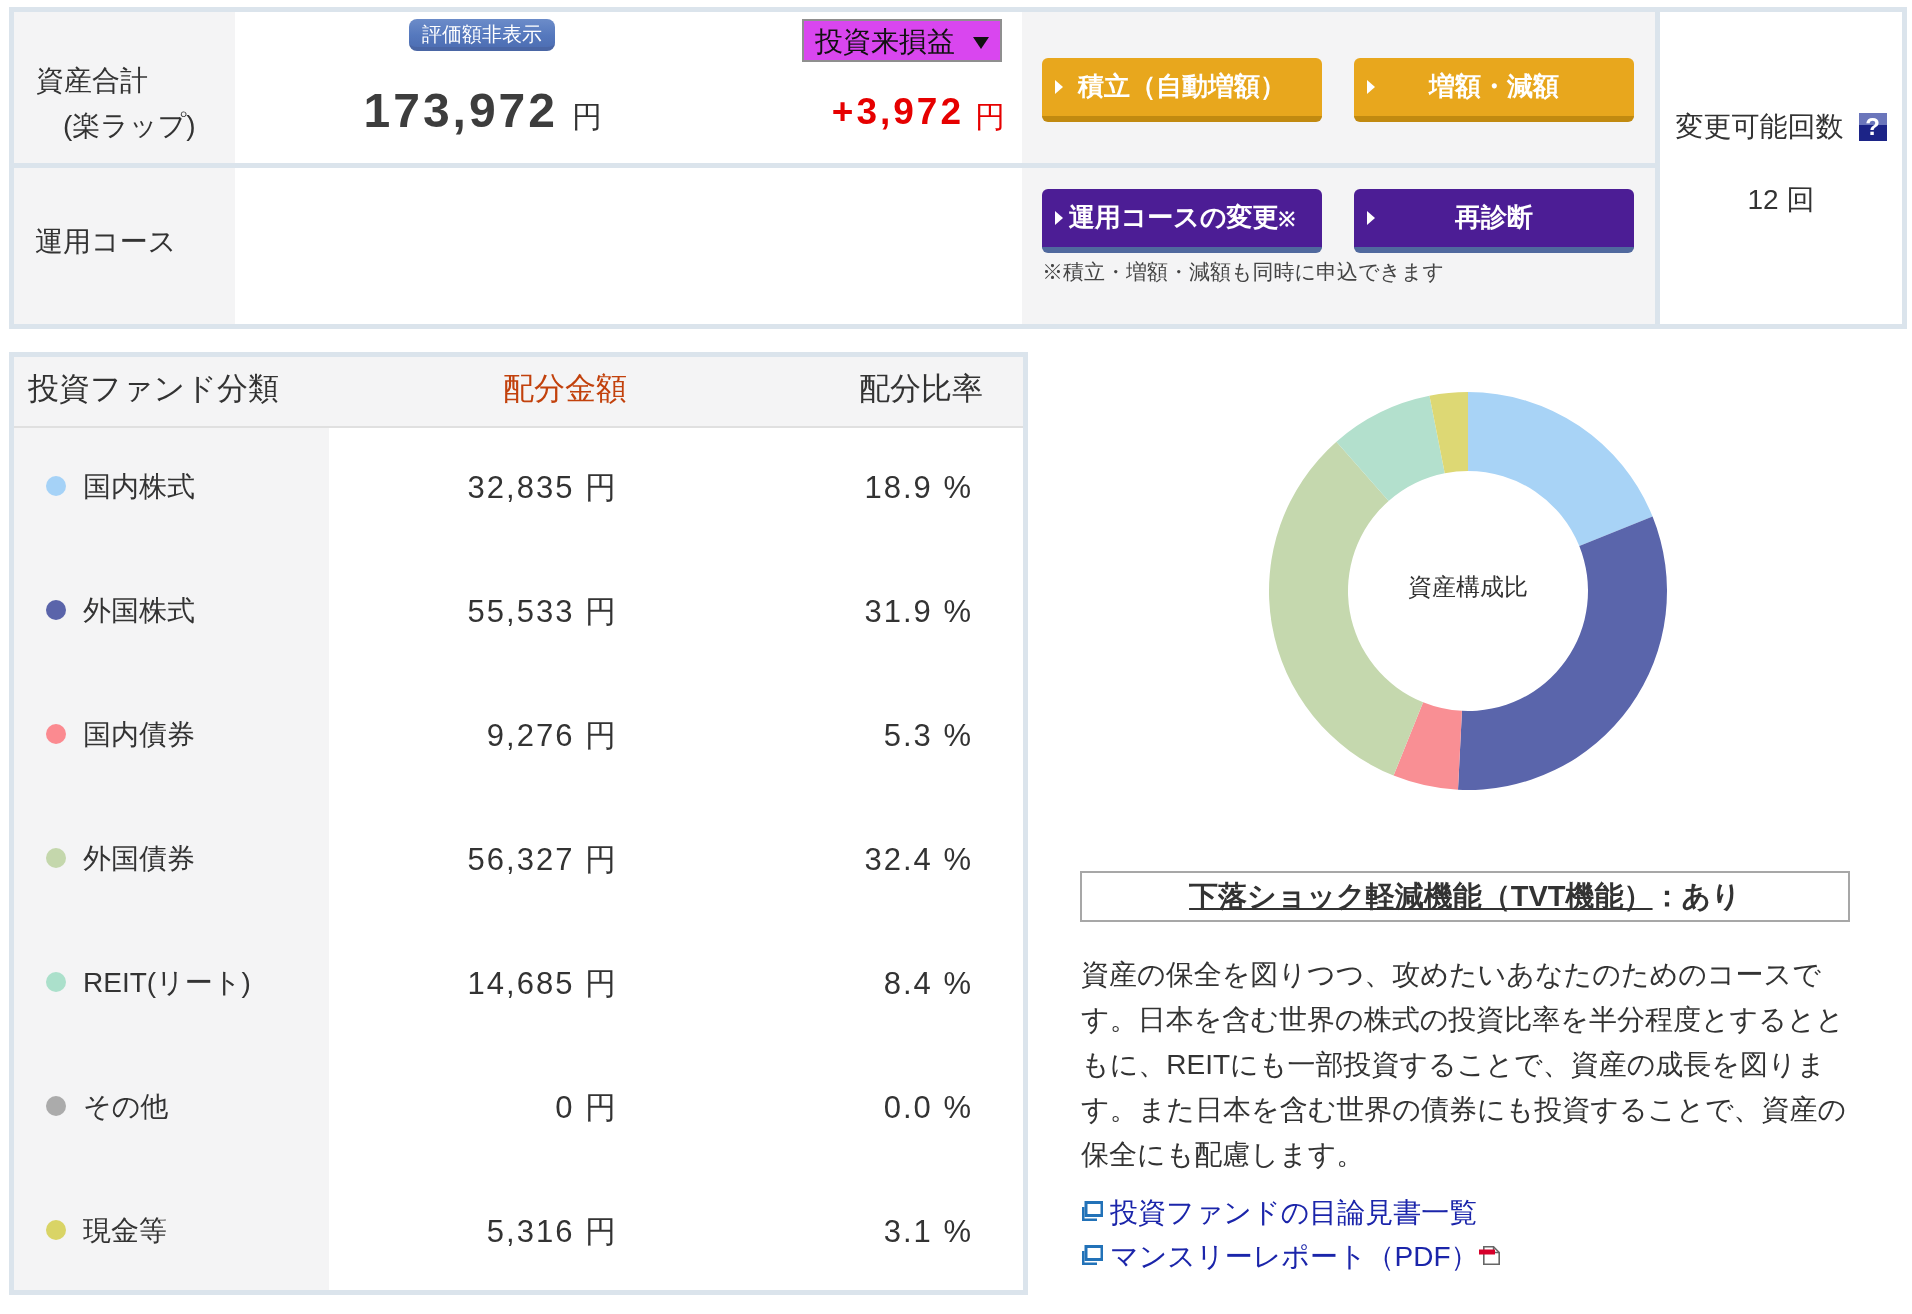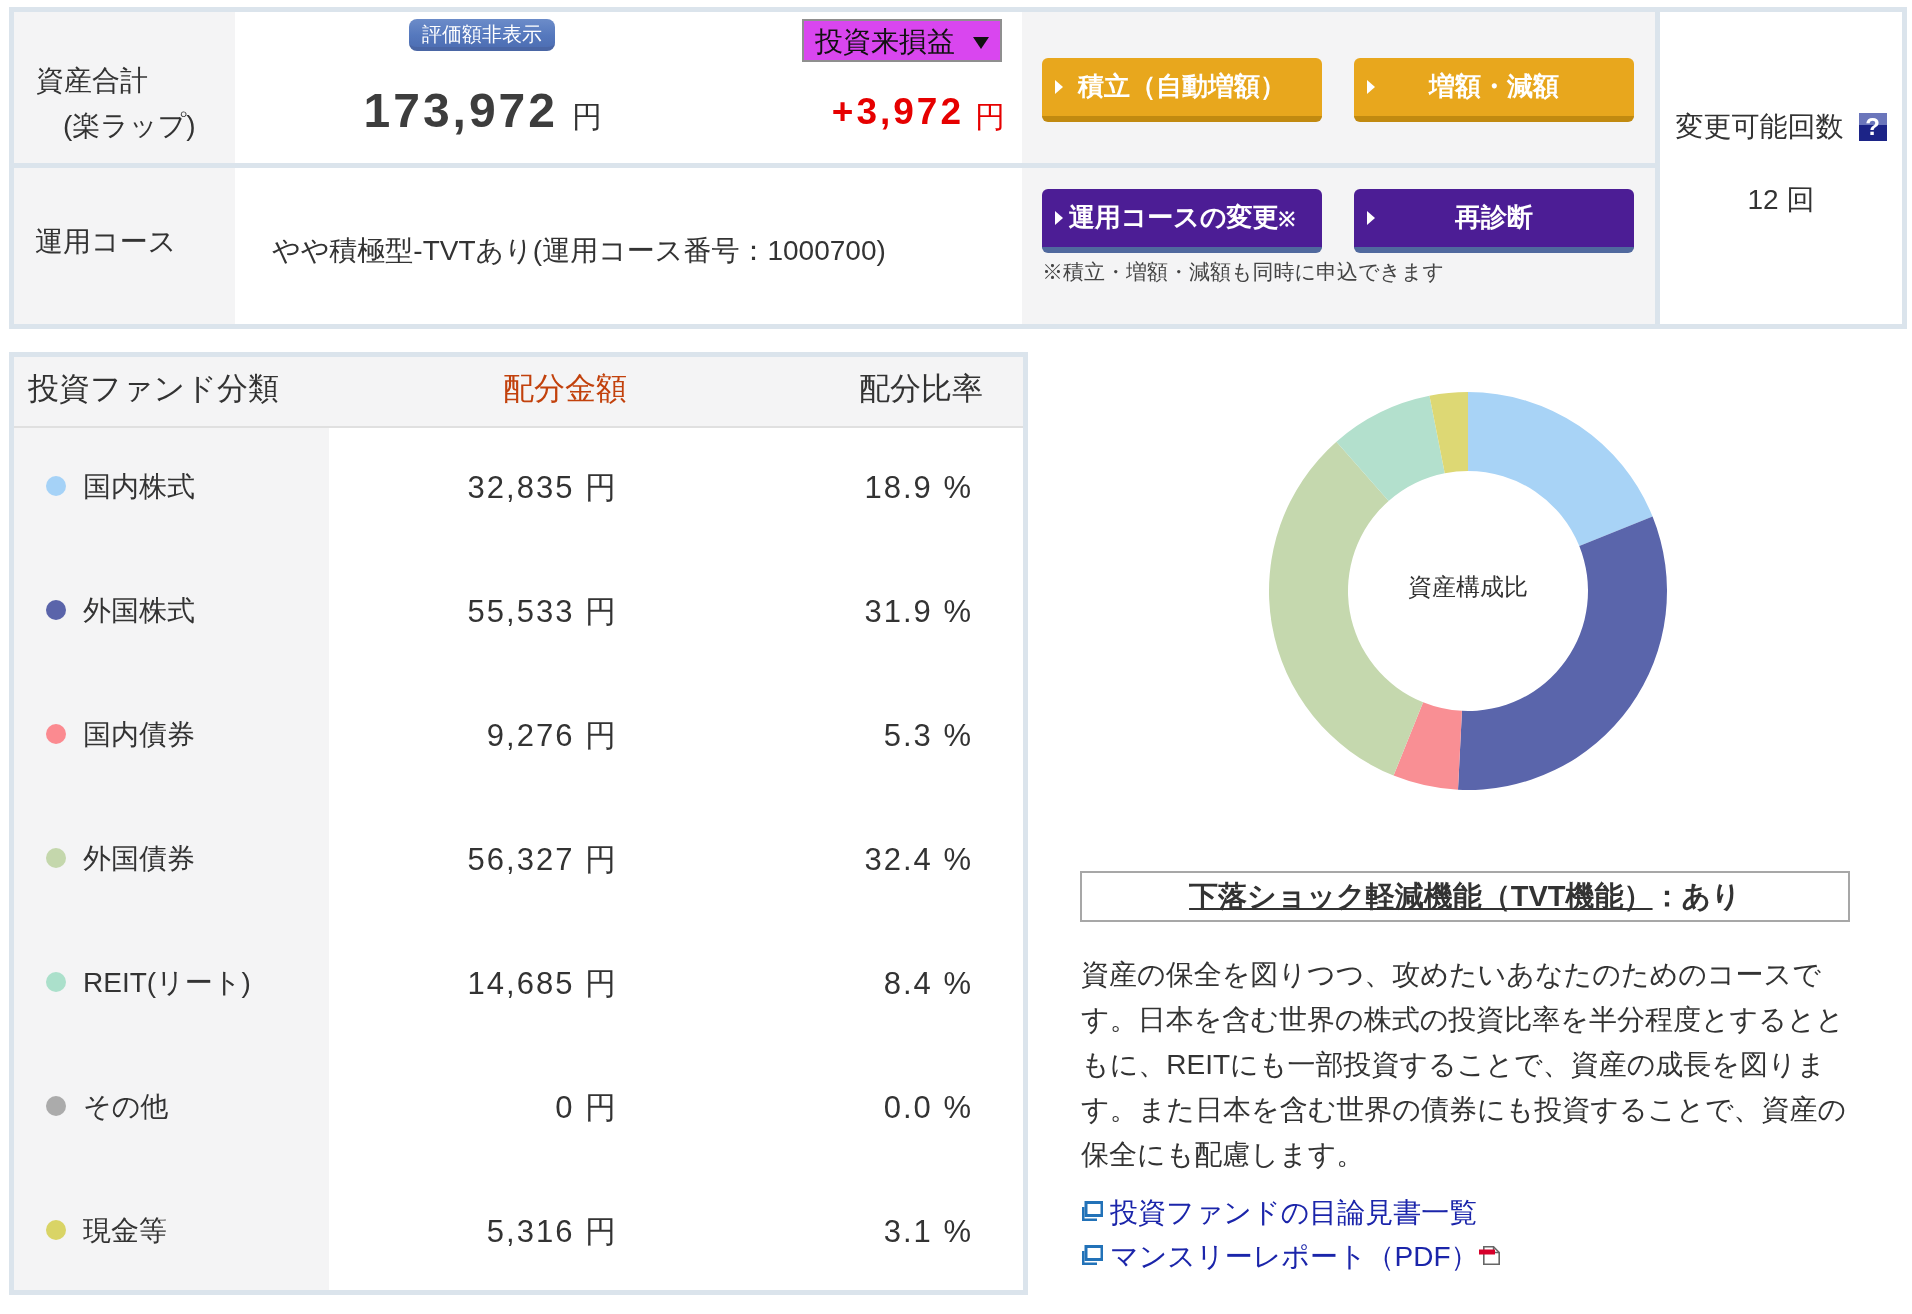--- a/index.html
+++ b/index.html
@@ -133,23 +133,20 @@
           <span class="tri"></span>
           <span>増額・減額</span>
         </div>
       </div>
     </div>
     <div class="row-divider"></div>
     <div class="row2">
       <div class="cell-label">
         <div class="course-label">運用コース</div>
       </div>
-      <div class="cell-mid">
-        <div class="course-value">やや積極型-TVTあり(運用コース番号：1000700)</div>
-      </div>
       <div class="cell-btn">
         <div class="pbtn pbtn-blue btn-course">
           <span class="tri"></span>
           <span>運用コースの変更</span><span class="lbl-sub">※</span>
         </div>
         <div class="pbtn pbtn-blue btn-rediag">
           <span class="tri"></span>
           <span>再診断</span>
         </div>
         <div class="course-note">※積立・増額・減額も同時に申込できます</div>

